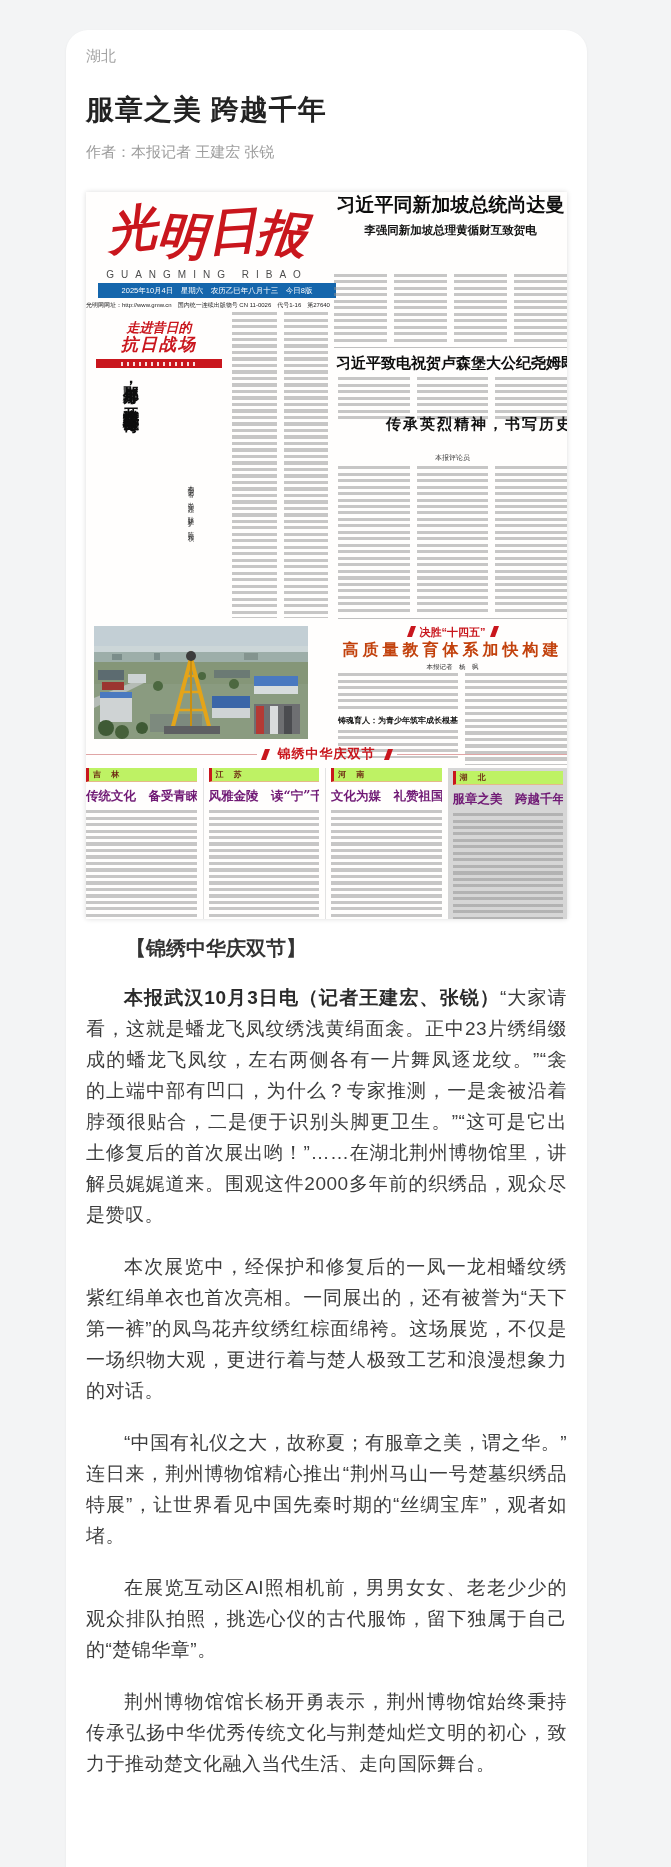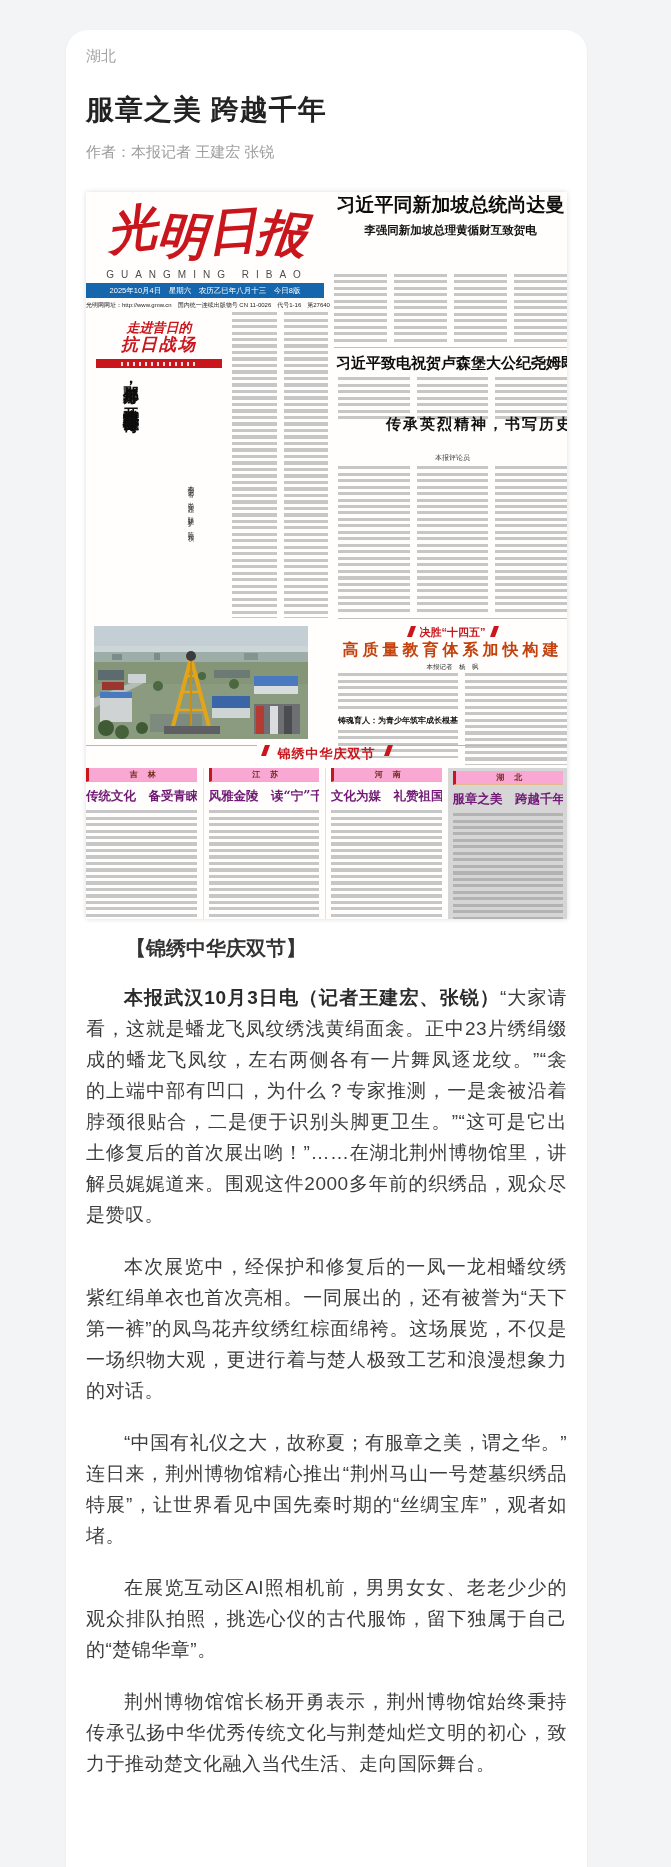--- a/index.html
+++ b/index.html
@@ -37,21 +37,21 @@
   .mast span{
     font-family:"DejaVu Serif","Liberation Serif",serif;
     font-weight:bold;font-style:italic;font-size:50px;color:#c9161d;
     display:inline-block;line-height:1;
   }
   .mast span:nth-child(1){transform:rotate(-7deg) translateY(-2px);}
   .mast span:nth-child(2){transform:rotate(4deg) translateY(5px);}
   .mast span:nth-child(3){transform:rotate(-4deg);}
   .mast span:nth-child(4){transform:rotate(6deg) translateY(3px);}
   .pinyin{left:6px;top:77px;width:230px;text-align:center;font-size:10px;letter-spacing:7px;color:#4c4c4c;}
-  .datebar{left:0;top:91px;width:238px;height:15px;background:#1566ac;color:#fff;
+  .datebar{left:12px;top:91px;width:238px;height:15px;background:#1566ac;color:#fff;
     font-size:7.5px;line-height:15px;text-align:center;white-space:nowrap;overflow:hidden;}
   .infoline{left:0;top:109px;width:244px;font-size:6px;color:#222;white-space:nowrap;overflow:hidden;}
 
   .leadblock{left:248px;top:0;width:233px;text-align:center;}
   .leadblock .h1{display:block;font-size:19px;line-height:25px;font-weight:bold;color:#0d0d0d;white-space:nowrap;}
   .leadblock .sub{display:inline-block;margin-top:6px;font-size:11.5px;font-weight:bold;color:#111;white-space:nowrap;}
   .leadcols{left:248px;top:82px;width:233px;height:68px;}
   .rule1{left:248px;top:155px;width:233px;}
   .luxhead{left:250px;top:162px;width:231px;text-align:center;font-size:15px;font-weight:bold;white-space:nowrap;color:#0d0d0d;}
   .luxcols{left:252px;top:185px;width:229px;height:45px;}
@@ -74,31 +74,31 @@
     background-image:repeating-linear-gradient(90deg,rgba(255,255,255,.85) 0,rgba(255,255,255,.85) 2px,rgba(0,0,0,0) 2px,rgba(0,0,0,0) 6px);
     background-size:60% 4px;background-repeat:no-repeat;background-position:center;}
   .vhead{left:34px;top:182px;height:278px;writing-mode:vertical-rl;
     font-size:16px;font-weight:bold;letter-spacing:1px;color:#0d0d0d;}
   .vbyline{left:100px;top:288px;height:150px;writing-mode:vertical-rl;font-size:6.5px;letter-spacing:2px;color:#333;}
   .featcols{left:146px;top:120px;width:96px;height:306px;}
 
   .photo{left:8px;top:434px;width:214px;height:113px;}
   .photo svg{display:block;}
 
-  .banner{left:0;top:553px;width:481px;display:flex;align-items:flex-start;}
+  .banner{left:0;top:553px;width:481px;display:flex;align-items:center;}
   .banner .line{flex:1;height:1px;background:#e0a5a5;}
   .banner .btxt{font-size:13px;font-weight:bold;color:#c9161d;letter-spacing:1px;white-space:nowrap;margin:0 4px;}
 
   .bottomcols{left:0;top:576px;width:481px;height:151px;display:flex;gap:6px;}
   .bcol{flex:1;min-width:0;}
   .bcol + .bcol{border-left:1px solid #e2e2e2;padding-left:5px;}
   .bcol.hl{background:#d6d6d6;padding:3px 4px 0 5px;border-left:none;}
-  .blabel{height:13px;line-height:13px;border-left:3px solid #c9161d;background:#f9a8d4;
+  .blabel{height:13px;line-height:13px;border-left:3px solid #c9161d;background:#bef264;
     border-bottom:1px solid #e5b98a;padding-left:4px;font-size:8px;font-weight:bold;
-    letter-spacing:4px;color:#6e2c14;white-space:nowrap;overflow:hidden;text-align:center;}
+    letter-spacing:4px;color:#6e2c14;white-space:nowrap;overflow:hidden;}
   .bhead{margin:6px 0 5px 0;text-align:center;font-size:12.5px;font-weight:bold;color:#701a75;white-space:nowrap;overflow:hidden;}
   .bmicro{height:108px;}
 
   
   .section-tag{margin-top:16px;font-size:20px;font-weight:bold;color:#333;text-indent:2em;line-height:26px;}
   .body p{
     font-size:19px;line-height:31px;color:#3d3d3d;text-align:justify;
     text-indent:2em;margin:21px 0 0 0;letter-spacing:.5px;
   }
   .body p b{color:#2b2b2b;}

